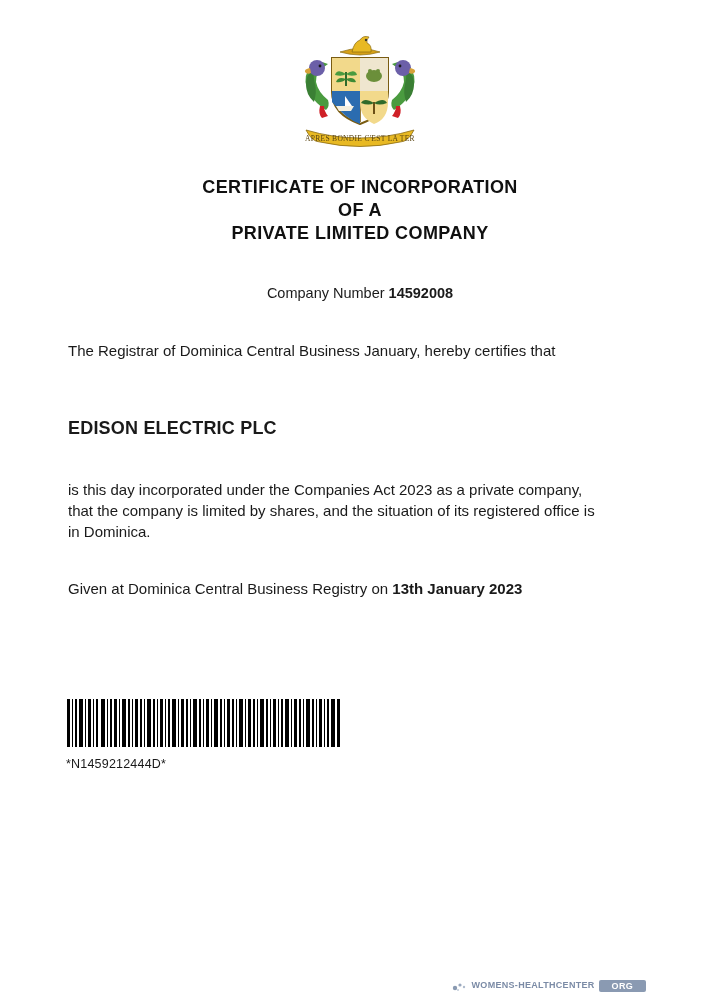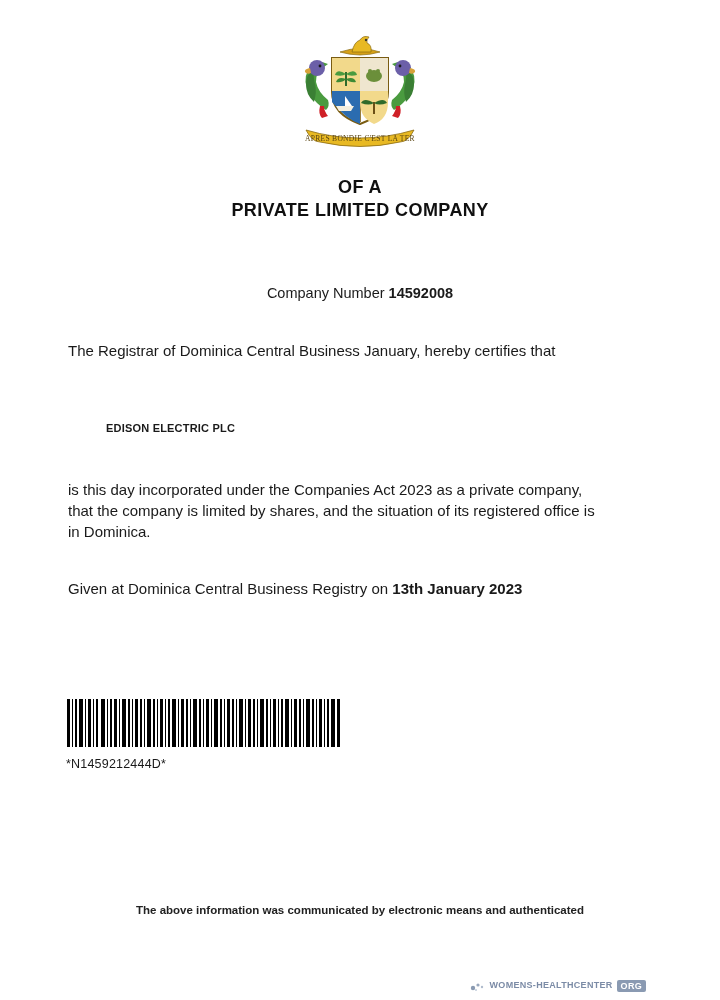--- a/index.html
+++ b/index.html
@@ -70,24 +70,23 @@
     position: absolute;
     left: 68px;
     width: 540px;
     font-size: 15px;
     line-height: 21px;
     color: #1a1a1a;
   }
   .para-1 { top: 340px; }
   .company-name {
     top: 418px;
-    font-size: 11px;
+    font-size: 18px;
     font-weight: bold;
     letter-spacing: 0.2px;
-    margin-left: 38px;
   }
   .para-2 { top: 479px; }
   .para-3 { top: 578px; }
   .para-3 b { font-weight: bold; }
 
   
   .barcode-wrap {
     position: absolute;
     left: 66px;
     top: 699px;
@@ -132,21 +131,21 @@
     font-weight: bold;
     letter-spacing: 0.3px;
     color: #7b8ba6;
   }
   .wm-org {
     font-size: 9px;
     font-weight: bold;
     letter-spacing: 0.3px;
     color: #ffffff;
     background: #8a9ab2;
-    padding: 1px 4px;
+    padding: 1px 13px;
     border-radius: 2px;
   }
 </style>
 </head>
 <body>
 
 <div class="page">
 
   <div class="crest-wrap">
     <div class="crest">
@@ -208,20 +207,21 @@
 
         <g>
           <path d="M36 108 q54 16 108 0 q-6 12 -14 12 q-40 9 -80 0 q-8 0 -14 -12 z" fill="#e8b923" stroke="#8a6a10" stroke-width="0.8"></path>
           <text x="90" y="119" text-anchor="middle" font-family="Liberation Serif, serif" font-size="7.5" fill="#5a4410" letter-spacing="0.3">APRES BONDIE C'EST LA TER</text>
         </g>
       </svg>
     </div>
   </div>
 
   <div class="title-block">
+    <div class="title-line">CERTIFICATE OF INCORPORATION</div>
     <div class="title-line">OF A</div>
     <div class="title-line">PRIVATE LIMITED COMPANY</div>
   </div>
 
   <div class="company-number">
     <span>Company Number</span>
     <b>14592008</b>
   </div>
 
   <div class="body-block para-1">The Registrar of Dominica Central Business January, hereby certifies that</div>
@@ -302,21 +302,20 @@
         <rect x="258" y="0" width="1" height="48"></rect>
         <rect x="261" y="0" width="2" height="48"></rect>
         <rect x="265" y="0" width="4" height="48"></rect>
         <rect x="271" y="0" width="3" height="48"></rect>
       </g>
     </svg>
     <div class="barcode-text">*N1459212444D*</div>
   </div>
 
   <div class="footer">
-    <div>The above information was communicated by electronic means and authenticated</div>
   </div>
 
   <div class="watermark">
     <svg class="wm-dots" viewBox="0 0 16 12" xmlns="http://www.w3.org/2000/svg">
       <circle cx="3" cy="8" r="2.2" fill="#8a9ab2"></circle>
       <circle cx="8" cy="5" r="1.6" fill="#9aa8bd"></circle>
       <circle cx="12" cy="7" r="1.2" fill="#b0bccd"></circle>
       <circle cx="6" cy="10" r="1" fill="#c2ccda"></circle>
     </svg>
     <span class="wm-text">WOMENS-HEALTHCENTER</span>

